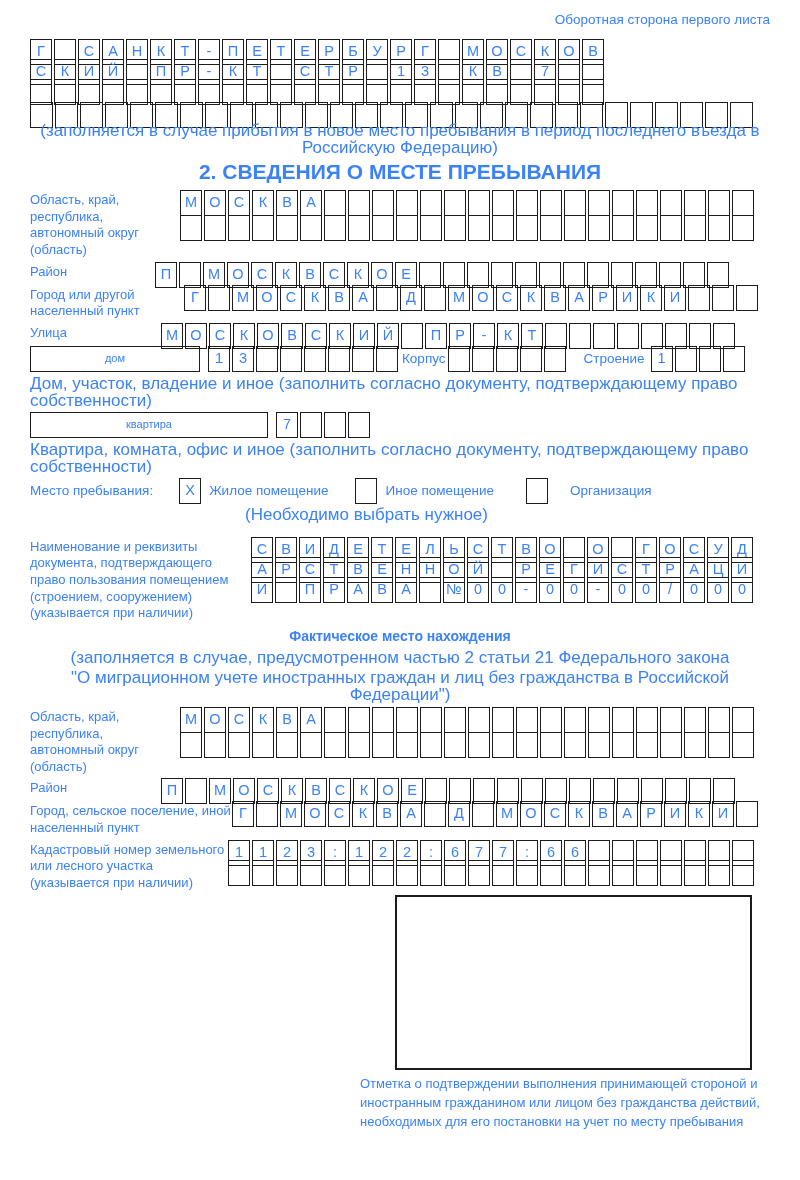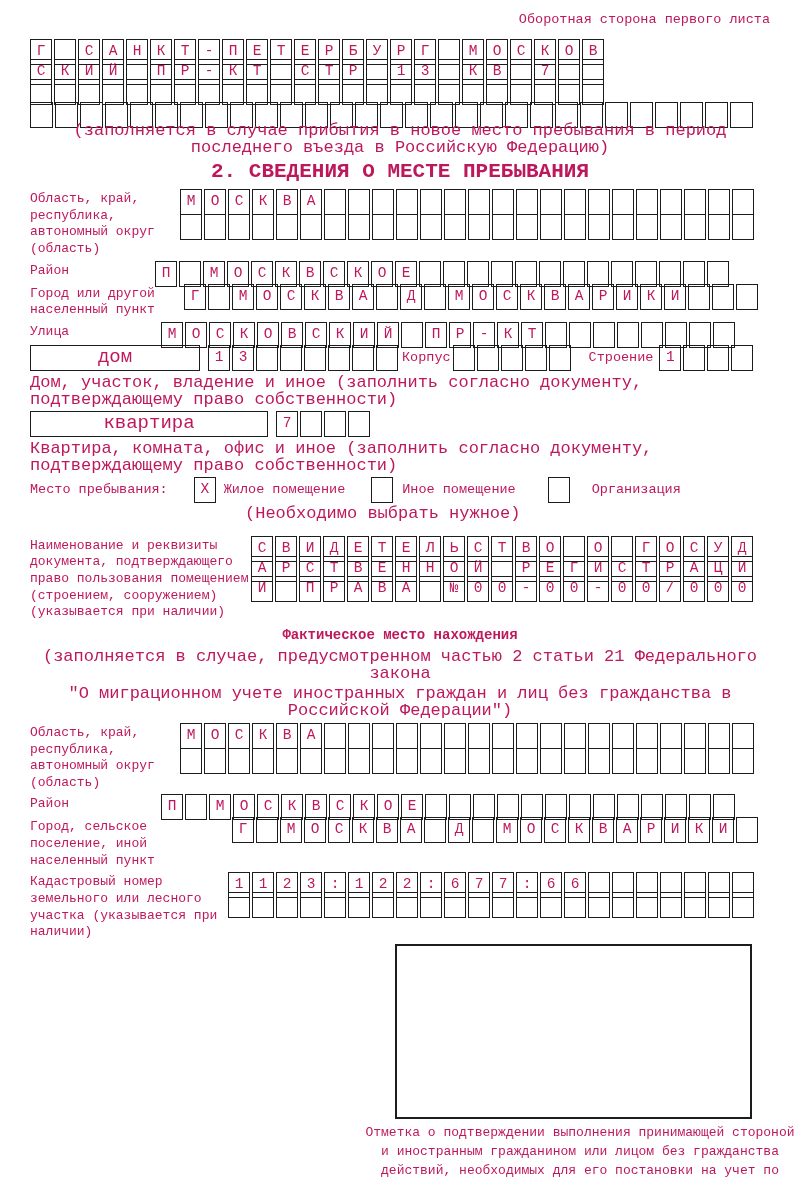--- a/index.html
+++ b/index.html
@@ -1,20 +1,20 @@
 <!DOCTYPE html>
 <html><head>
 <meta charset="utf-8">
 <style>
   * { margin:0; padding:0; box-sizing:border-box; }
   html,body { background:#fff; }
   .page {
     width:800px; height:1180px; margin:0 auto; position:relative;
-    background:#ffffff; color:#be185d;
-    font-family:Liberation Mono, monospace;
+    background:#ffffff; color:#3b82f6;
+    font-family:Liberation Sans, sans-serif;
     padding:12px 30px 0 30px; overflow:hidden;
   }
   .back-note { text-align:right; font-size:13.5px; margin-bottom:12px; }
 
   .frow { display:flex; align-items:flex-start; margin-bottom:3px; }
   .lbl  { font-size:13px; line-height:1.28; flex:0 0 auto; padding-top:2px; }
   .rows { flex:1 1 auto; }
 
   .cells { white-space:nowrap; height:17px; margin-bottom:3px; }
   .cell {
@@ -26,37 +26,37 @@
   .gap10 { margin-top:8px; }
 
   .caption { font-size:17px; line-height:17px; margin-bottom:3px; }
   .caption.center { text-align:center; }
 
   .heading  { text-align:center; font-weight:bold; font-size:21px; margin:4px 0 6px 0; }
   .heading2 { text-align:center; font-weight:bold; font-size:14px; margin:6px 0 5px 0; }
 
   .named-box {
     display:inline-block; height:26px; border:1.6px solid #1c1c1c;
-    text-align:center; font-size:19px; line-height:22px; vertical-align:top;
+    text-align:center; font-size:11px; line-height:22px; vertical-align:top;
   }
   .inline-lbl { display:inline-block; font-size:13.5px; line-height:26px; vertical-align:top; }
 
   .stay-row { display:flex; align-items:center; font-size:13.5px; margin-bottom:2px; }
   .cbox {
     display:inline-block; width:22px; height:26px; border:1.6px solid #1c1c1c;
     text-align:center; font-size:14.5px; line-height:22px;
   }
 
   .stamp-box {
     width:357px; height:175px; border:2px solid #1c1c1c;
     margin-left:365px; margin-top:3px; background:#fff;
   }
   .stamp-caption {
     width:440px; margin-left:330px; margin-top:4px;
-    text-align:center; font-size:13px; line-height:19px;
+    text-align:left; font-size:13px; line-height:19px;
   }
 </style>
 </head>
 <body>
 
 <div class="page">
 
   <div class="back-note">Оборотная сторона первого листа</div>
 
   <div class="frow">

